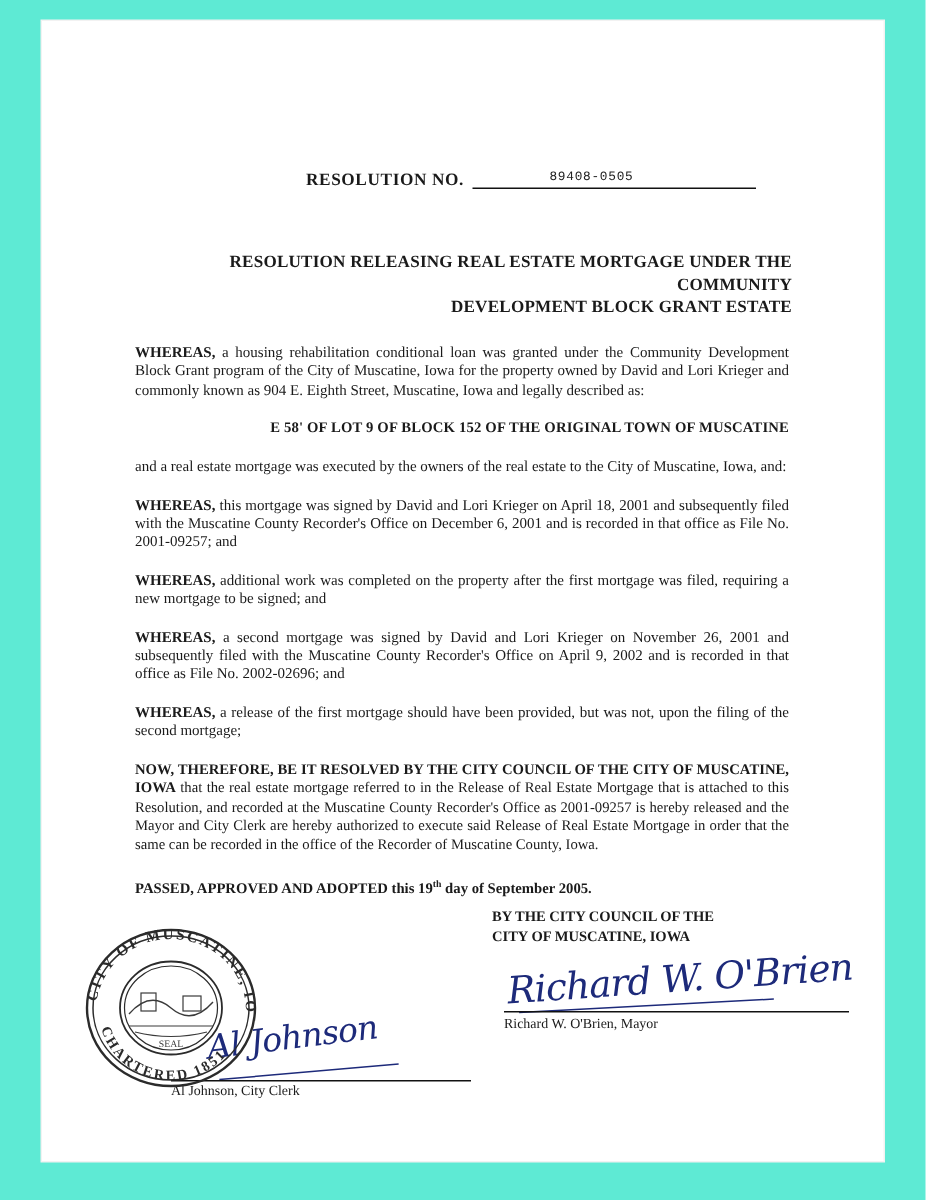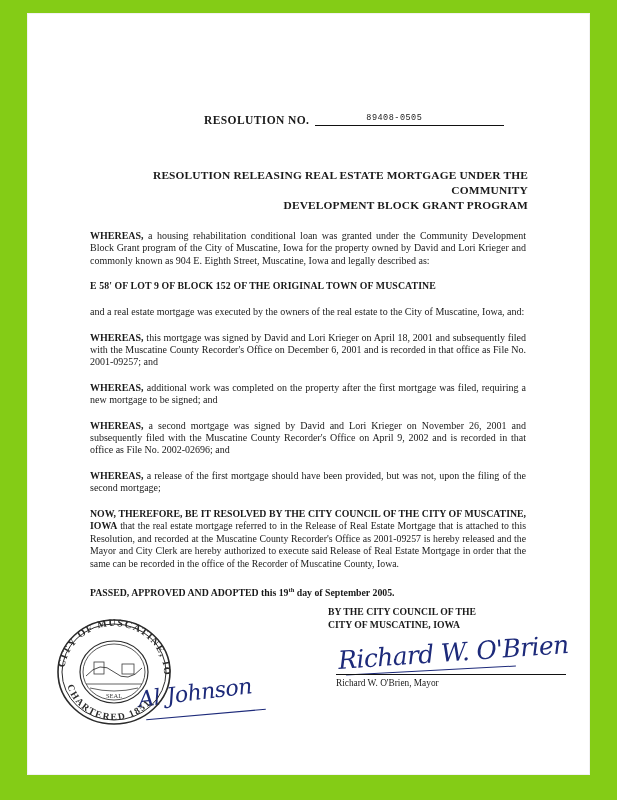--- a/index.html
+++ b/index.html
@@ -14,21 +14,21 @@
     overflow: hidden;
     font-family: "Liberation Serif", serif;
     color: #1a1a1a;
   }
 
   .page {
     position: absolute;
     left: 0; top: 0;
     width: 617px;
     height: 800px;
-    background: #84cc16;
+    background: #5eead4;
   }
 
   .sheet {
     position: absolute;
     left: 28px;
     top: 14px;
     width: 561px;
     height: 760px;
     background: #ffffff;
     box-shadow: 0 0 0 1px #f2f2f2;
@@ -92,21 +92,21 @@
     line-height: 12.4px;
     text-align: justify;
     margin-bottom: 13px;
   }
   .para b {
     font-weight: bold;
   }
   .legal-desc {
     font-size: 9.8px;
     font-weight: bold;
-    text-align: left;
+    text-align: right;
     margin: 4px 0 15px 0;
     letter-spacing: 0.1px;
   }
   .para-strong {
     font-size: 9.8px;
     line-height: 12.6px;
     text-align: justify;
     margin-bottom: 13px;
   }
   .para-strong .lead {
@@ -200,21 +200,21 @@
 
     <div class="res-no-row">
       <span class="res-no-label">RESOLUTION NO.</span>
       <span class="res-no-value-wrap">
         <span class="res-no-value">89408-0505</span>
       </span>
     </div>
 
     <div class="doc-title">
       <div>RESOLUTION RELEASING REAL ESTATE MORTGAGE UNDER THE COMMUNITY</div>
-      <div>DEVELOPMENT BLOCK GRANT PROGRAM</div>
+      <div>DEVELOPMENT BLOCK GRANT ESTATE</div>
     </div>
 
     <div class="body-block">
 
       <p class="para">
         <b>WHEREAS,</b><span> a housing rehabilitation conditional loan was granted under the Community Development Block Grant program of the City of Muscatine, Iowa for the property owned by David and Lori Krieger and commonly known as 904 E. Eighth Street, Muscatine, Iowa and legally described as:</span>
       </p>
 
       <p class="legal-desc">E 58' OF LOT 9 OF BLOCK 152 OF THE ORIGINAL TOWN OF MUSCATINE</p>
 
@@ -253,20 +253,21 @@
       <div>CITY OF MUSCATINE, IOWA</div>
     </div>
 
     <div class="signature sig-mayor">Richard W. O'Brien</div>
     <div class="sig-stroke sig-stroke-1"></div>
 
     <div class="signature sig-clerk">Al Johnson</div>
     <div class="sig-stroke sig-stroke-2"></div>
 
     <div class="mayor-name">Richard W. O'Brien, Mayor</div>
+    <div class="clerk-name">Al Johnson, City Clerk</div>
 
     <div class="seal">
       <svg width="128" height="112" viewBox="0 0 128 112" aria-hidden="true">
         <defs>
           <path id="arcTop" d="M 14,60 A 50,48 0 0 1 114,60" fill="none"></path>
           <path id="arcBottom" d="M 16,60 A 48,46 0 0 0 112,60" fill="none"></path>
         </defs>
         <ellipse cx="64" cy="58" rx="56" ry="52" fill="none" stroke="#2b2b2b" stroke-width="1.6"></ellipse>
         <ellipse cx="64" cy="58" rx="52" ry="48" fill="none" stroke="#2b2b2b" stroke-width="1"></ellipse>
         <ellipse cx="64" cy="58" rx="34" ry="31" fill="none" stroke="#2b2b2b" stroke-width="1.2"></ellipse>

